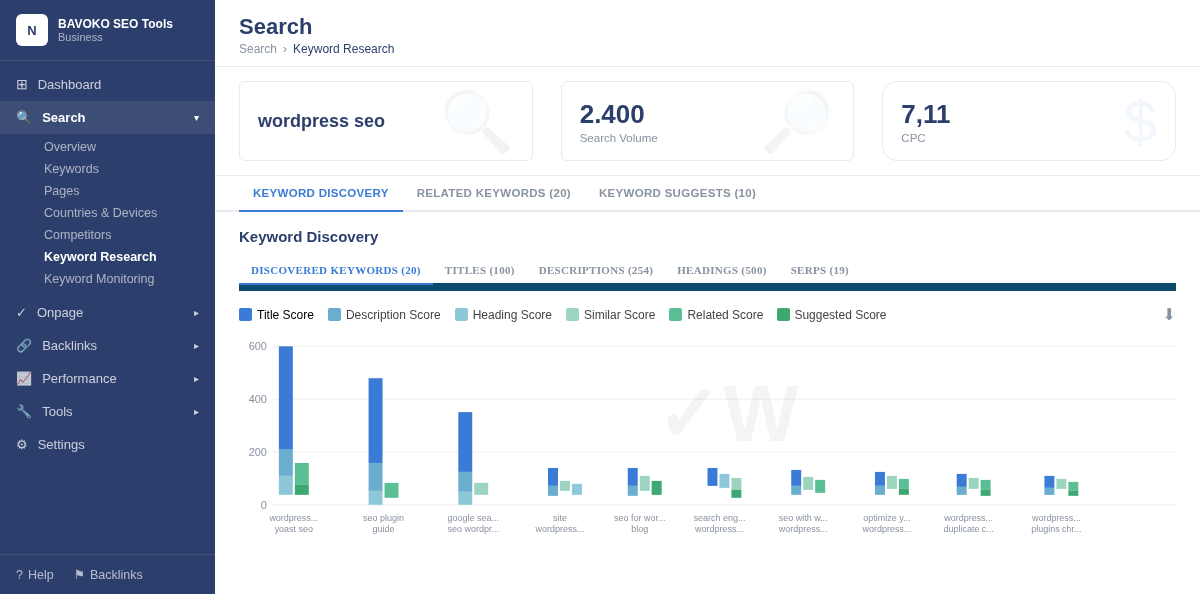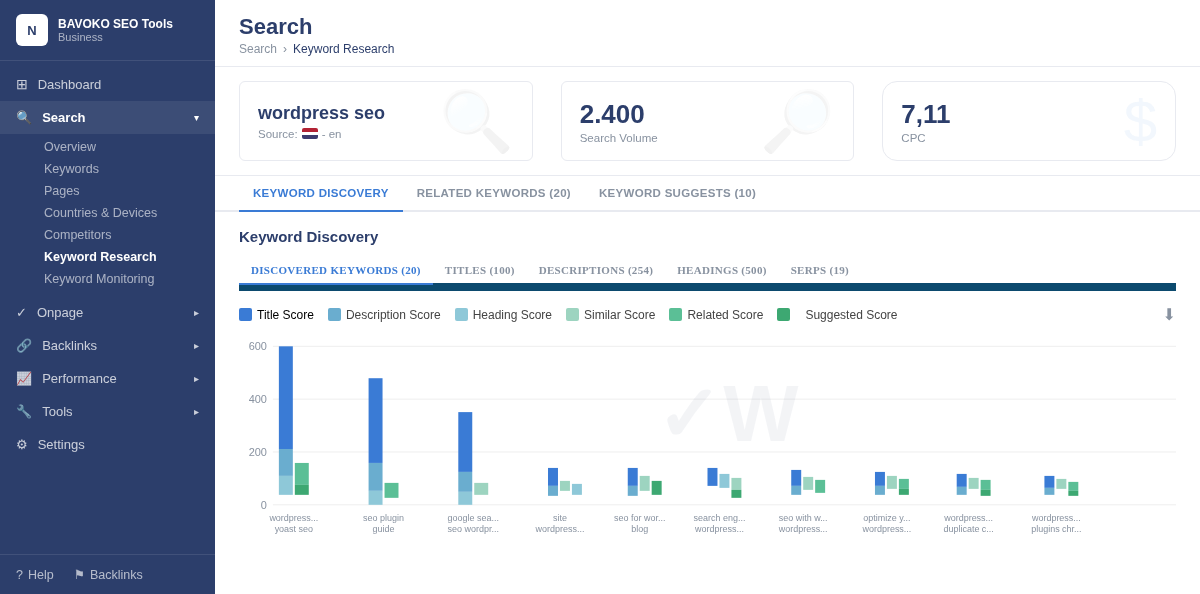--- a/index.html
+++ b/index.html
@@ -105,25 +105,20 @@
       <span style="cursor:pointer;">Search</span>
       <span>›</span>
       <span style="color:#2c3e6b;">Keyword Research</span>
     </div>
   </div>
 
   <div style="display:flex;gap:28px;padding:14px 24px;background:#fff;border-bottom:1px solid #e8eaf0;">
 
     <div style="flex:1;border:1px solid #e8eaf0;border-radius:6px;padding:14px 18px;position:relative;overflow:hidden;min-height:80px;display:flex;flex-direction:column;justify-content:center;">
       <div style="font-size:18px;font-weight:700;color:#2c3e6b;">wordpress seo</div>
-      <div style="font-size:11.5px;color:#8892a0;margin-top:4px;display:flex;align-items:center;gap:4px;">
-        <span>Source:</span>
-        <span style="display:inline-block;width:16px;height:11px;background:linear-gradient(to bottom,#B22234 0,#B22234 33%,#fff 33%,#fff 66%,#3C3B6E 66%);border-radius:2px;"></span>
-        <span>- en</span>
-      </div>
       <div style="position:absolute;right:18px;top:50%;transform:translateY(-50%);opacity:0.07;font-size:60px;color:#4a90d9;">🔍</div>
     </div>
 
     <div style="flex:1;border:1px solid #e8eaf0;border-radius:6px;padding:14px 18px;position:relative;overflow:hidden;min-height:80px;display:flex;flex-direction:column;justify-content:center;">
       <div style="font-size:26px;font-weight:700;color:#2c3e6b;">2.400</div>
       <div style="font-size:11.5px;color:#8892a0;margin-top:2px;">Search Volume</div>
       <div style="position:absolute;right:18px;top:50%;transform:translateY(-50%);opacity:0.07;font-size:60px;color:#4a90d9;">🔎</div>
     </div>
 
     <div style="flex:1;border:1px solid #e8eaf0;border-radius:15px;padding:14px 18px;position:relative;overflow:hidden;min-height:80px;display:flex;flex-direction:column;justify-content:center;">
@@ -164,21 +159,21 @@
         <span>Heading Score</span>
       </div>
       <div style="display:flex;align-items:center;gap:5px;font-size:12px;color:#444;">
         <span style="width:13px;height:13px;border-radius:2px;background:#9dd4c0;display:inline-block;"></span>
         <span>Similar Score</span>
       </div>
       <div style="display:flex;align-items:center;gap:5px;font-size:12px;color:#444;">
         <span style="width:13px;height:13px;border-radius:2px;background:#5bbf96;display:inline-block;"></span>
         <span>Related Score</span>
       </div>
-      <div style="display:flex;align-items:center;gap:15px;font-size:12px;color:#444;">
+      <div style="display:flex;align-items:center;gap:4px;font-size:12px;color:#444;">
         <span style="width:13px;height:13px;border-radius:2px;background:#3da872;display:inline-block;"></span>
         <span>Suggested Score</span>
       </div>
       <div style="margin-left:auto;cursor:pointer;color:#8892a0;font-size:16px;" title="Download">⬇</div>
     </div>
 
     <div style="position:relative;">
       <svg width="100%" height="220" viewBox="0 0 940 220" style="overflow:visible;">
 
         <text x="28" y="14" font-size="11" fill="#8892a0" text-anchor="end">600</text>

